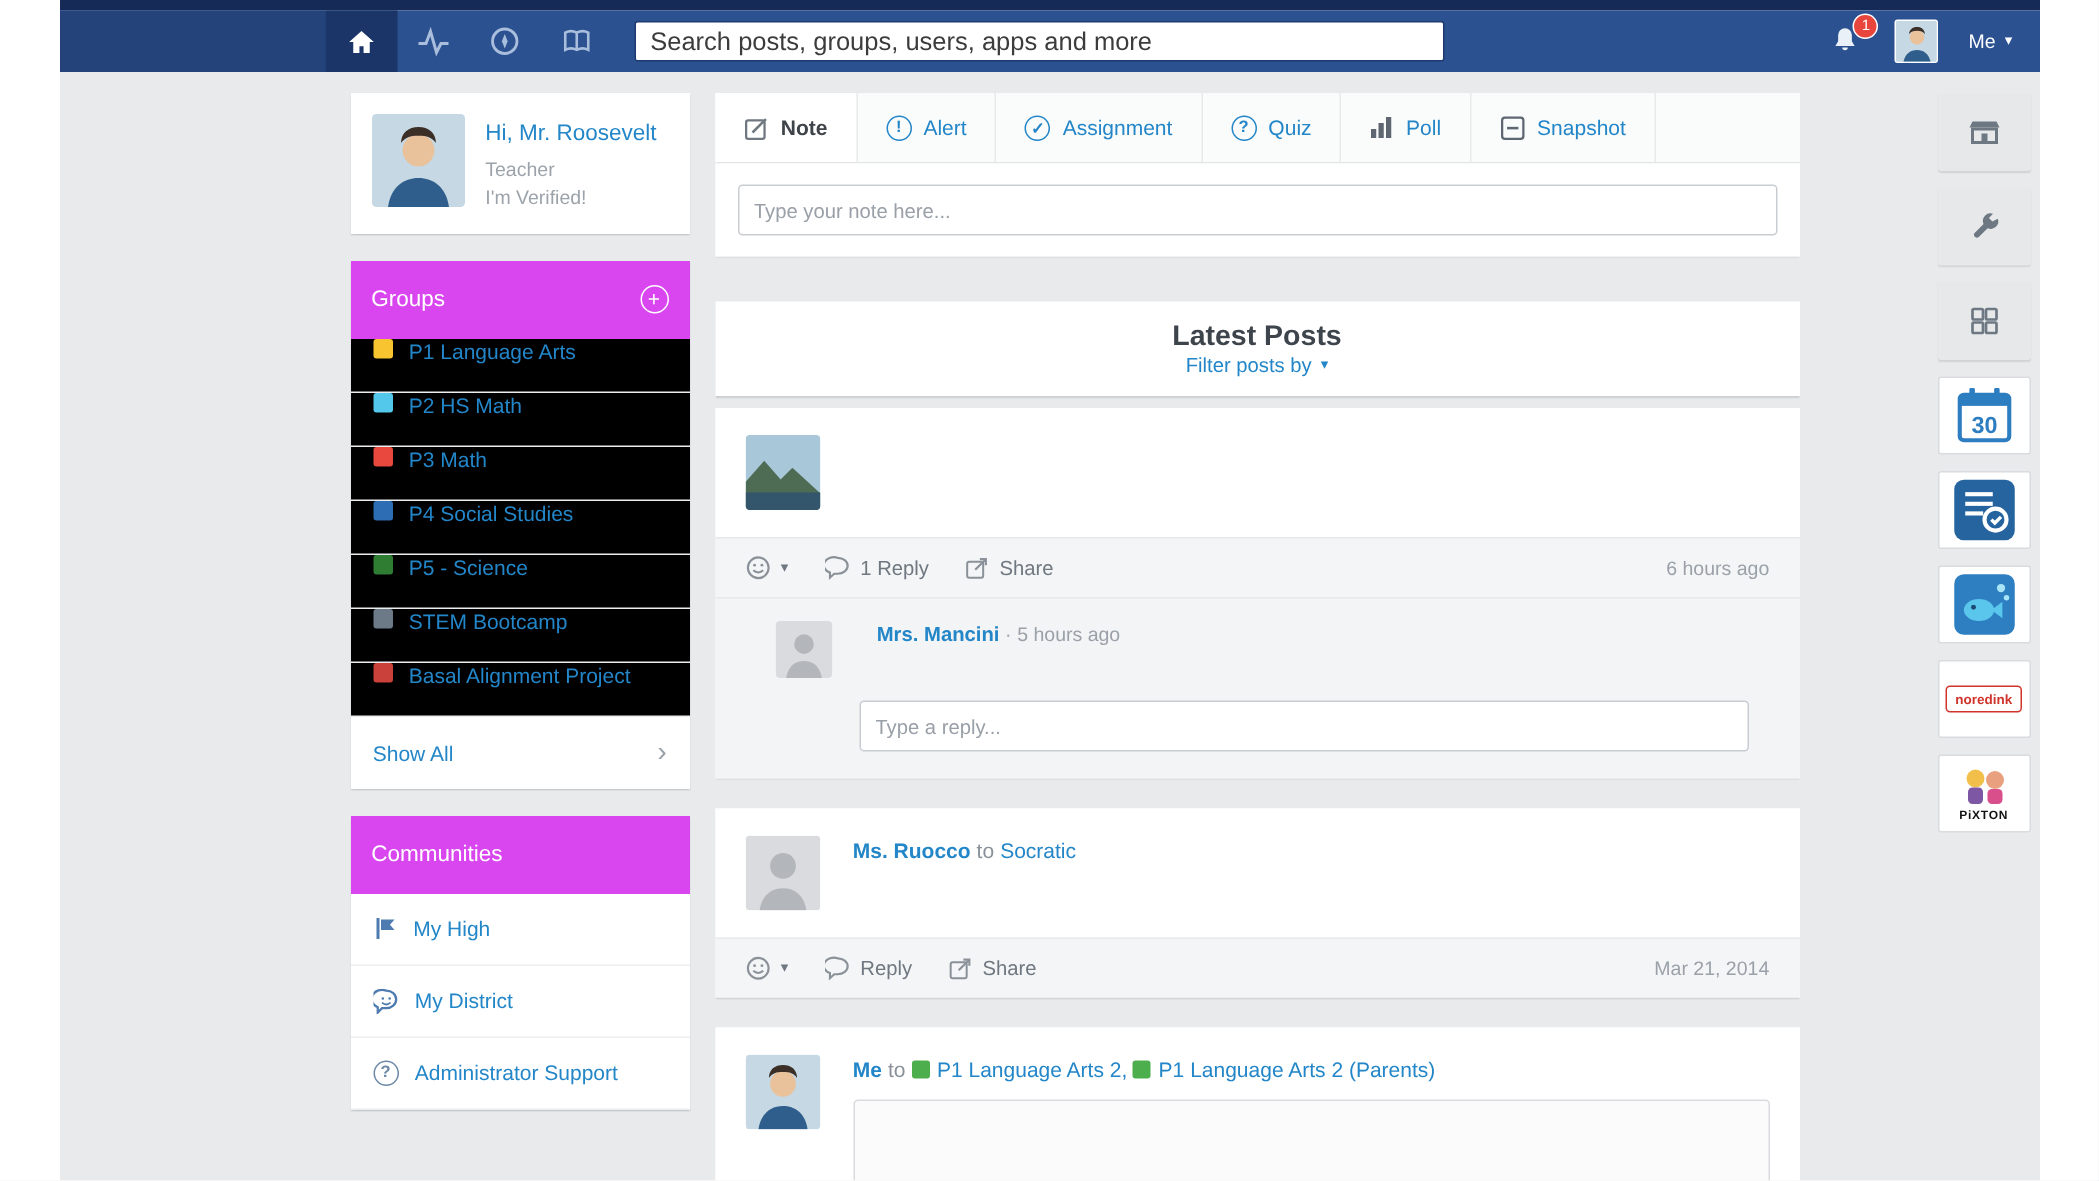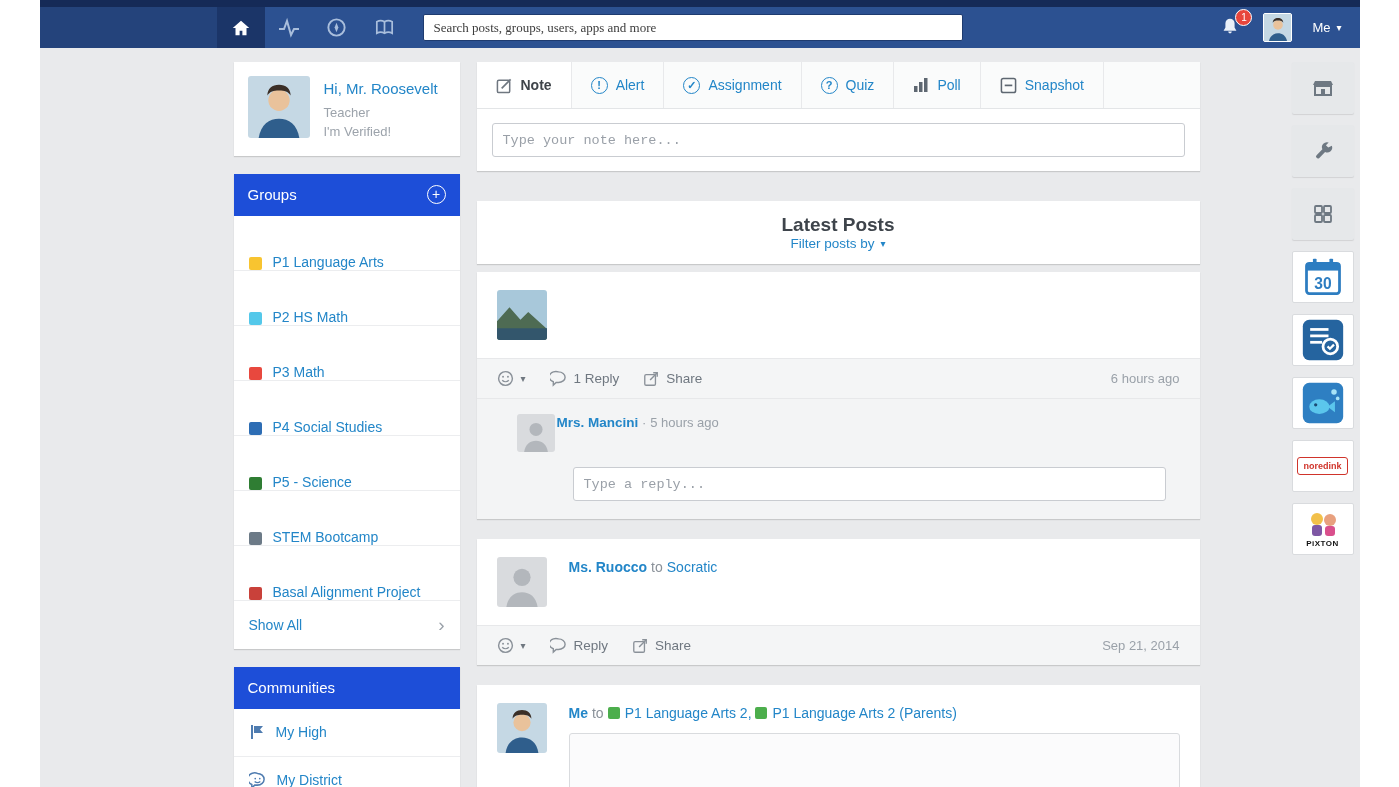--- a/index.html
+++ b/index.html
@@ -9,21 +9,21 @@
 
   
   .topstrip { height:7px; background:#152A57; }
   .navbar { height:41px; background:#2C5191; display:flex; align-items:center; }
   .nav-dark { width:177px; height:100%; background:#24437B; flex:none; }
   .nav-icons { display:flex; height:100%; }
   .nav-icon { width:48px; height:100%; display:flex; align-items:center; justify-content:center; cursor:pointer; }
   .nav-icon.active { background:#1B3568; }
   .searchwrap { margin-left:14px; }
   .search-input { width:540px; height:27px; border:1px solid #1E3B6F; border-radius:2px;
-    padding:0 10px; font-size:13px; color:#333; font-family:Liberation Serif, serif; background:#fff; }
+    padding:0 10px; font-size:17px; color:#333; font-family:Liberation Sans, sans-serif; background:#fff; }
   .search-input::placeholder { color:#3C3C3C; }
   .nav-right { margin-left:auto; display:flex; align-items:center; gap:20px; padding-right:18px; }
   .bellwrap { position:relative; width:24px; height:24px; }
   .badge { position:absolute; top:-7px; right:-9px; min-width:17px; height:17px; background:#E8463C;
     border:1px solid #fff; border-radius:9px; color:#fff; font-size:10px; display:flex;
     align-items:center; justify-content:center; padding:0 4px; }
   .nav-avatar { width:29px; height:29px; border:1px solid #fff; border-radius:2px; overflow:hidden; background:#C5D8E4; }
   .nav-avatar svg { display:block; }
   .me { color:#fff; font-size:13px; display:flex; align-items:center; gap:6px; cursor:pointer; }
   .chev { font-size:10px; line-height:1; }
@@ -36,46 +36,46 @@
   .rail { width:62px; margin-left:92px; flex:none; display:flex; flex-direction:column; gap:11px; }
 
   .card { background:#fff; box-shadow:0 1px 1px rgba(0,0,0,.14); }
 
   
   .profile-card { display:flex; gap:14px; padding:14px; margin-bottom:18px; }
   .pavatar { width:62px; height:62px; flex:none; border-radius:3px; overflow:hidden; }
   .greeting { color:#2386C8; font-size:15px; margin:4px 0 7px; }
   .subtext { color:#9CA3AB; font-size:13px; line-height:1.45; }
 
-  .section-header { background:#1d4ed8; color:#fff; height:42px; display:flex; align-items:center;
+  .section-header { background:#d946ef; color:#fff; height:52px; display:flex; align-items:center;
     justify-content:space-between; padding:0 14px; font-size:15px; }
   .plus-circle { width:19px; height:19px; border:1.5px solid #fff; border-radius:50%; color:#fff;
     font-size:14px; line-height:16px; text-align:center; cursor:pointer; }
-  .group-item { background:#ffffff; height:55px; display:flex; align-items:flex-end; gap:11px;
+  .group-item { background:#000000; height:36px; display:flex; align-items:flex-start; gap:11px;
     padding:0 15px; border-bottom:1px solid #ECEDEF; cursor:pointer; }
   .gsq { width:13px; height:13px; border-radius:2px; flex:none; }
   .bluelink { color:#2386C8; text-decoration:none; }
   .showall { background:#fff; height:48px; display:flex; align-items:center; justify-content:space-between;
     padding:0 15px; cursor:pointer; }
   .rchev { color:#9AA1A9; font-size:19px; line-height:1; }
   .groups-block { margin-bottom:18px; box-shadow:0 1px 1px rgba(0,0,0,.14); }
   .comm-item { background:#fff; height:48px; display:flex; align-items:center; gap:11px;
     padding:0 15px; border-bottom:1px solid #ECEDEF; cursor:pointer;text-align:right; }
 
   
   .composer { margin-bottom:30px; }
   .tabs { display:flex; background:#FAFBFB; border-bottom:1px solid #E3E5E7; }
   .tab { height:46px; display:flex; align-items:center; gap:8px; padding:0 19px;
     border-right:1px solid #E8E9EB; color:#2386C8; font-size:14px; cursor:pointer; }
   .tab.active { background:#fff; color:#3F444A; font-weight:bold; }
   .circ { width:17px; height:17px; border:1.5px solid #2386C8; border-radius:50%; color:#2386C8;
     font-size:11px; font-weight:bold; display:flex; align-items:center; justify-content:center; flex:none; }
   .composer-body { padding:14px 15px; background:#fff; }
   .note-input, .reply-input { width:100%; height:34px; border:1px solid #C9CCD1; border-radius:3px;
-    padding:0 10px; font-size:13.5px; color:#333; font-family:Liberation Mono, monospace; background:#fff; }
+    padding:0 10px; font-size:13.5px; color:#333; font-family:Liberation Sans, sans-serif; background:#fff; }
   .note-input::placeholder, .reply-input::placeholder { color:#9AA0A8; }
 
   
   .latest-header { display:flex; align-items:center; justify-content:space-between;
     padding:13px 20px; margin-bottom:8px;flex-direction:column; }
   .latest-title { font-size:19px; font-weight:bold; color:#3E444B; }
   .filter { color:#2386C8; font-size:13.5px; display:flex; align-items:center; gap:6px; cursor:pointer; }
 
   .post { margin-bottom:20px; }
   .post-main { padding:18px 20px; display:flex; gap:22px; background:#fff; }
@@ -83,21 +83,21 @@
   .authorline { margin:2px 0 10px; font-size:14px; }
   .author-link { color:#2386C8; font-weight:bold; text-decoration:none; }
   .to { color:#8A9199; margin:0 4px; }
   .tsq { display:inline-block; width:12px; height:12px; border-radius:2px; vertical-align:-1px; margin-right:5px; }
   .post-body { line-height:1.55; color:#3F444A; font-size:13.5px; }
   .post-footer { background:#F4F5F6; border-top:1px solid #E7E8EA; height:40px; display:flex;
     align-items:center; padding:0 20px; gap:24px; color:#6F7780; font-size:13.5px; }
   .footer-act { display:flex; align-items:center; gap:7px; cursor:pointer; color:#6F7780; }
   .footer-right { margin-left:auto; color:#9AA1A9; font-size:13px; }
   .comments { background:#F3F4F5; padding:15px 34px 18px 40px; border-top:1px solid #E7E8EA; }
-  .comment { display:flex; gap:2px; }
+  .comment { display:flex; gap:30px; }
   .c-avatar { width:38px; height:38px; flex:none; border-radius:3px; overflow:hidden; }
   .c-meta { font-size:13.5px; margin-top:1px; }
   .c-time { color:#9AA1A9; font-size:13px; }
   .c-body { margin-top:8px; font-size:13.5px; color:#3F444A; }
   .reply-input { margin-left:56px; width:calc(100% - 56px); margin-top:15px; }
   .stub { margin:12px 0 0 0; height:60px; border:1px solid #D9DBDE; background:#FBFBFC; border-radius:3px; }
 
   
   .tile { width:62px; height:52px; display:flex; align-items:center; justify-content:center;
     border-radius:2px; cursor:pointer; }
@@ -392,21 +392,21 @@
             <span>Reply</span>
           </span>
           <span class="footer-act">
             <svg width="16" height="16" viewBox="0 0 18 18">
                 <rect x="2" y="4" width="12" height="12" rx="1.5" fill="none" stroke="#8A9199" stroke-width="1.5"></rect>
                 <line x1="8" y1="10" x2="16" y2="2" stroke="#8A9199" stroke-width="1.6"></line>
                 <polyline points="11.5,2 16,2 16,6.5" fill="none" stroke="#8A9199" stroke-width="1.6"></polyline>
               </svg>
             <span>Share</span>
           </span>
-          <span class="footer-right">Sep 21, 2014</span>
+          <span class="footer-right">Mar 21, 2014</span>
         </div>
       </article>
 
       <article class="card post">
         <div class="post-main">
           <div class="post-avatar">
             <svg width="50" height="50" viewBox="0 0 64 64">
                 <rect width="64" height="64" fill="#C5D8E4"></rect>
                 <circle cx="32" cy="25" r="11" fill="#E9C29B"></circle>
                 <path d="M20 20c0-7 5-11 12-11s12 4 12 11c-3-4-6-5-12-5s-9 1-12 5z" fill="#3B2F27"></path>

